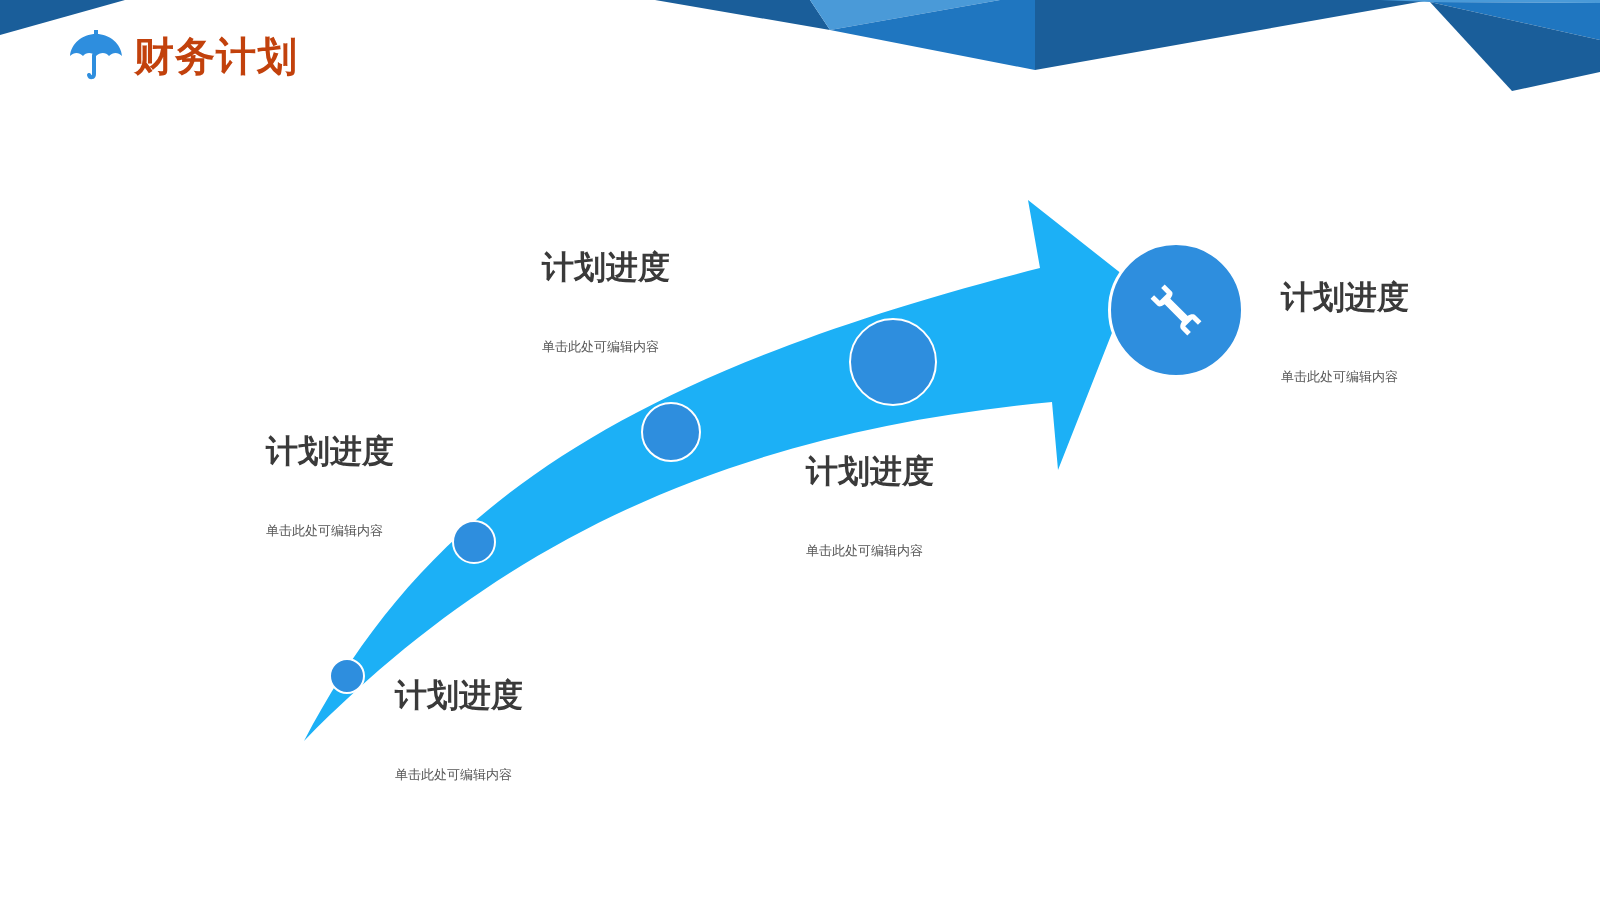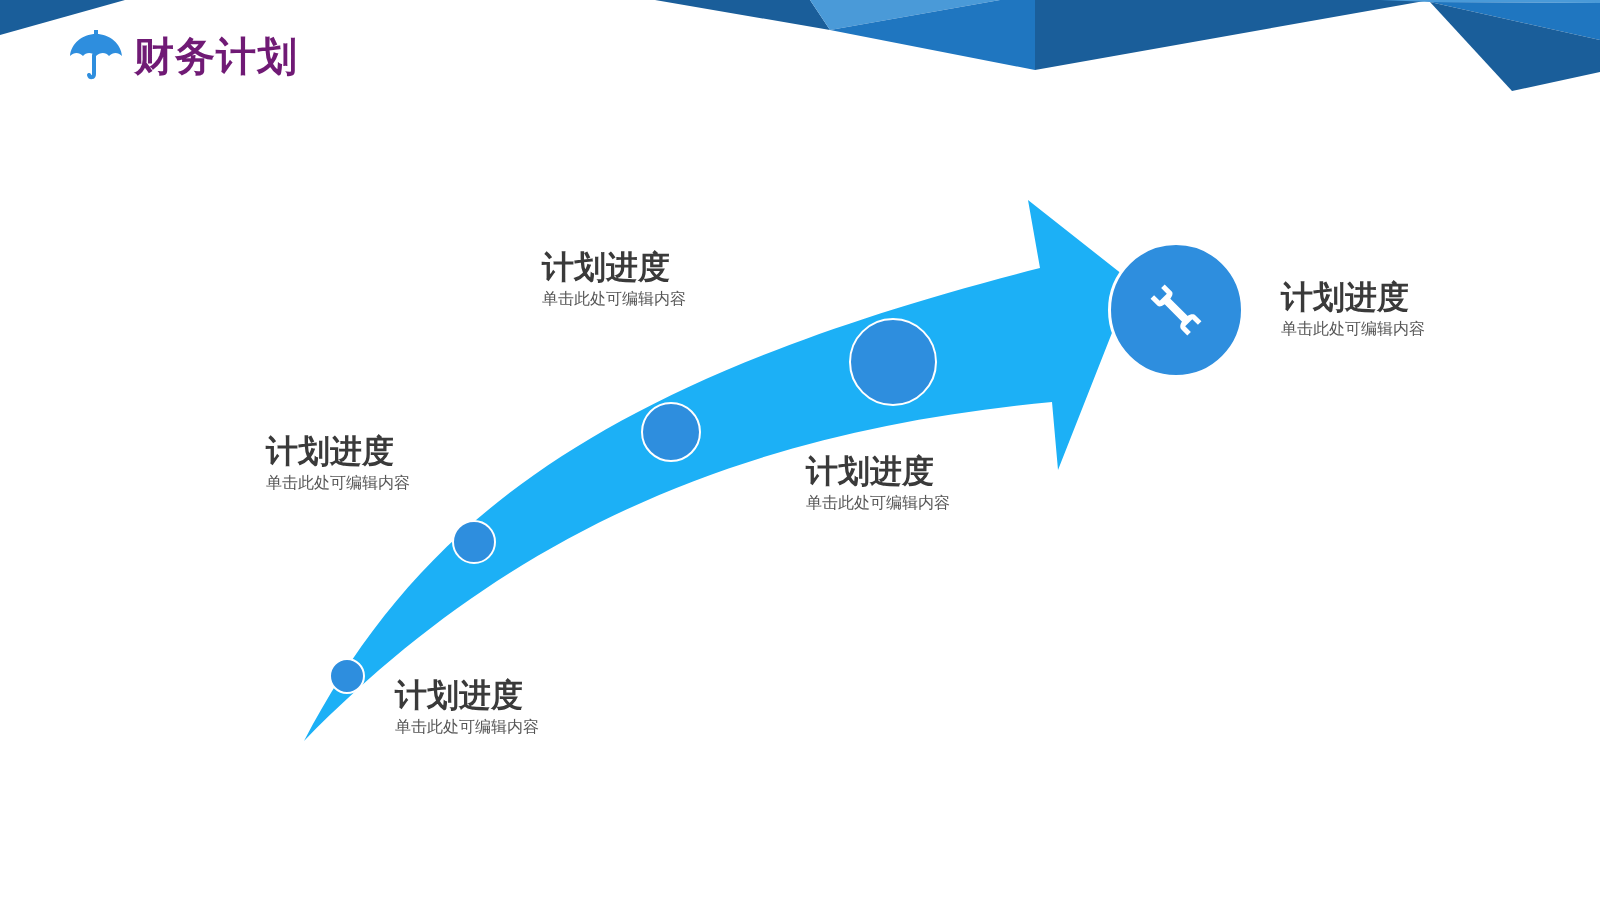--- a/index.html
+++ b/index.html
@@ -1,22 +1,22 @@
 <!DOCTYPE html>
 <html><head>
 <meta charset="utf-8">
 <style>
   html,body{margin:0;padding:0;}
   body{width:1600px;height:900px;position:relative;overflow:hidden;background:#ffffff;font-family:"DejaVu Sans","Liberation Sans",sans-serif;}
   .bg{position:absolute;left:0;top:0;}
   .title{position:absolute;left:68px;top:28px;display:flex;align-items:center;}
-  .title-text{font-size:40px;font-weight:bold;color:#701a75;margin-left:10px;letter-spacing:1px;}
+  .title-text{font-size:40px;font-weight:bold;color:#c2410c;margin-left:10px;letter-spacing:1px;}
   .step{position:absolute;}
   .step-title{font-size:32px;font-weight:bold;color:#3a3a3a;line-height:38px;white-space:nowrap;}
-  .step-desc{font-size:16px;color:#555555;line-height:26px;white-space:nowrap;}
+  .step-desc{font-size:13px;color:#555555;line-height:26px;white-space:nowrap;margin-top:48px;}
   .end-circle{position:absolute;left:1108px;top:242px;width:136px;height:136px;border-radius:50%;background:#2e8ede;border:3px solid #ffffff;box-sizing:border-box;display:flex;align-items:center;justify-content:center;}
 </style>
 </head>
 <body>
 
 <svg class="bg" width="1600" height="900" viewBox="0 0 1600 900">
 
   <polygon points="0,0 125,0 0,35" fill="#1a5e9a"></polygon>
 
   <polygon points="655,0 810,0 830,30" fill="#1a5e9a"></polygon>

